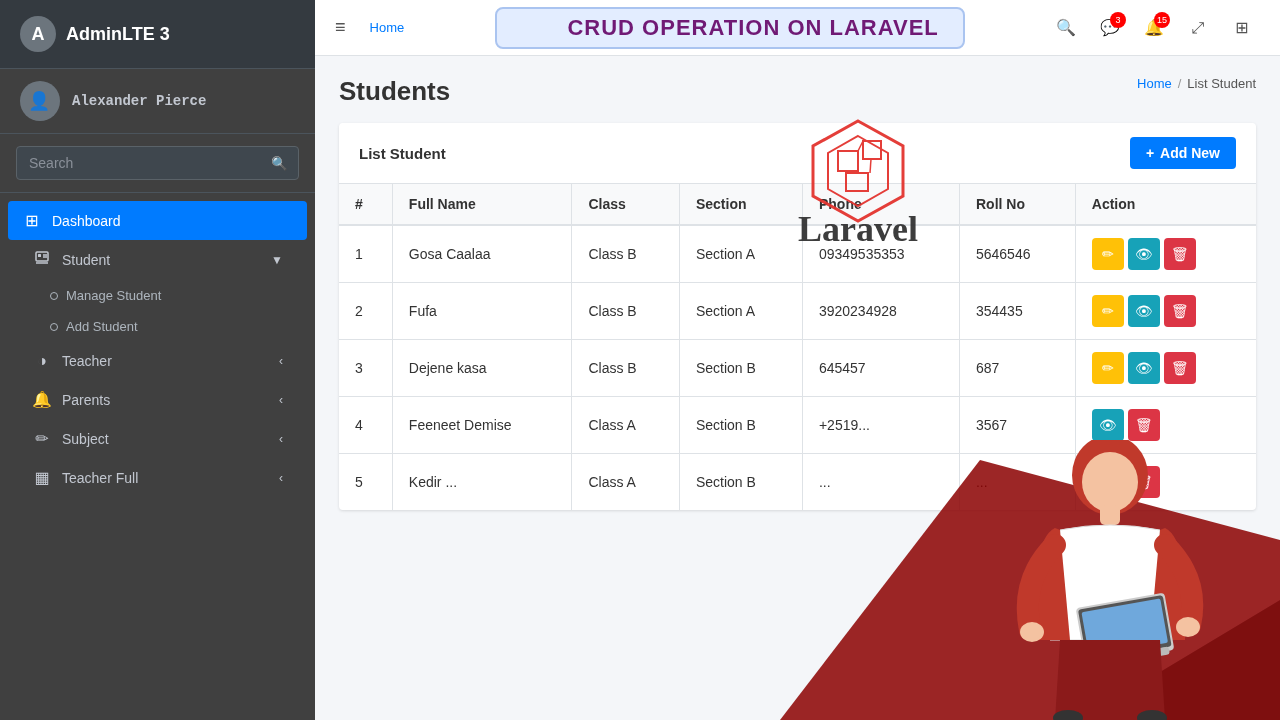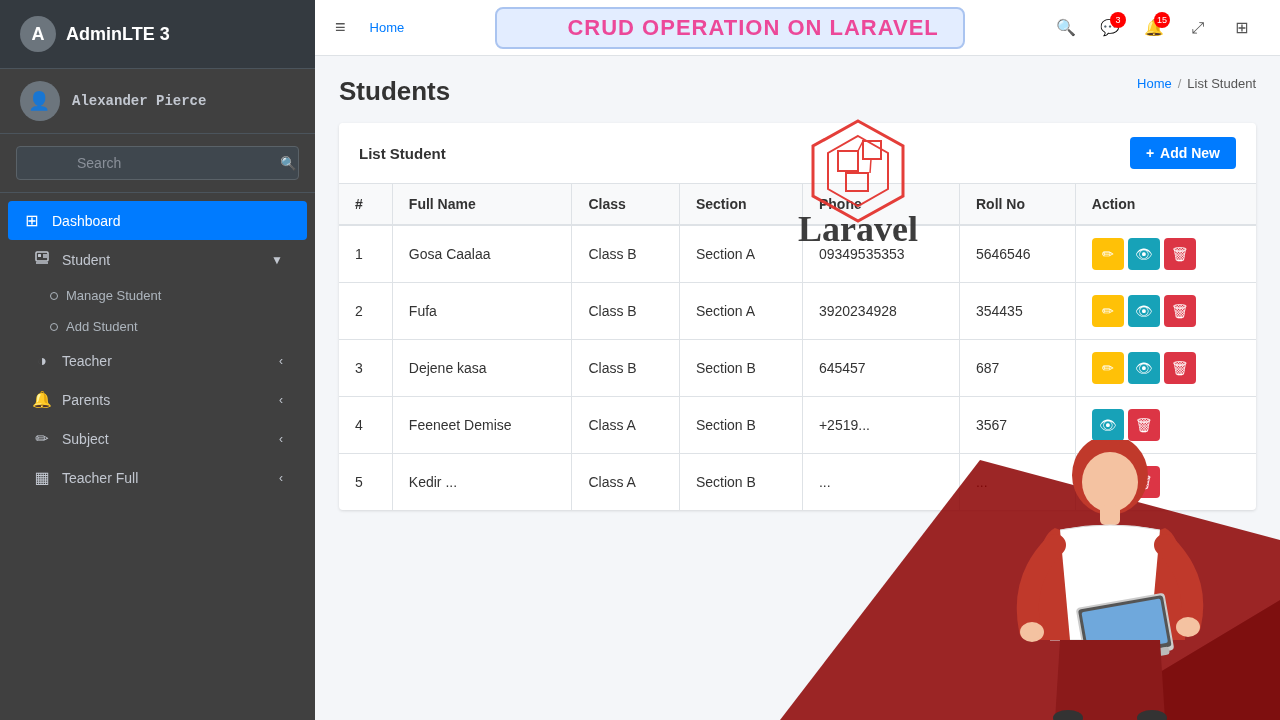--- a/index.html
+++ b/index.html
@@ -63,21 +63,20 @@
     .sidebar-search {
       padding: 12px 16px;
       border-bottom: 1px solid #4b545c;
     }
     .search-wrapper {
       display: flex;
       background: #3f474e;
       border: 1px solid #5a6268;
       border-radius: 4px;
       overflow: hidden;
-      padding-left: 48px;
     }
     .search-input {
       background: transparent;
       border: none;
       color: #c2c7d0;
       padding: 8px 12px;
       flex: 1;
       outline: none;
       font-size: 14px;
     }
@@ -135,21 +134,21 @@
     }
     .banner-box {
       background: rgba(200, 220, 255, 0.5);
       border-radius: 8px;
       padding: 6px 24px;
       border: 2px solid #aac4f0;
     }
     .banner-text {
       font-size: 22px;
       font-weight: 900;
-      color: #ec4899;
+      color: #701a75;
       text-transform: uppercase;
       letter-spacing: 1px;
       margin-left: 46px;
     }
     .topbar-icons { display: flex; gap: 8px; align-items: center; }
     .topbar-icon-btn {
       background: none; border: none; cursor: pointer;
       width: 36px; height: 36px;
       border-radius: 50%;
       display: flex; align-items: center; justify-content: center;

